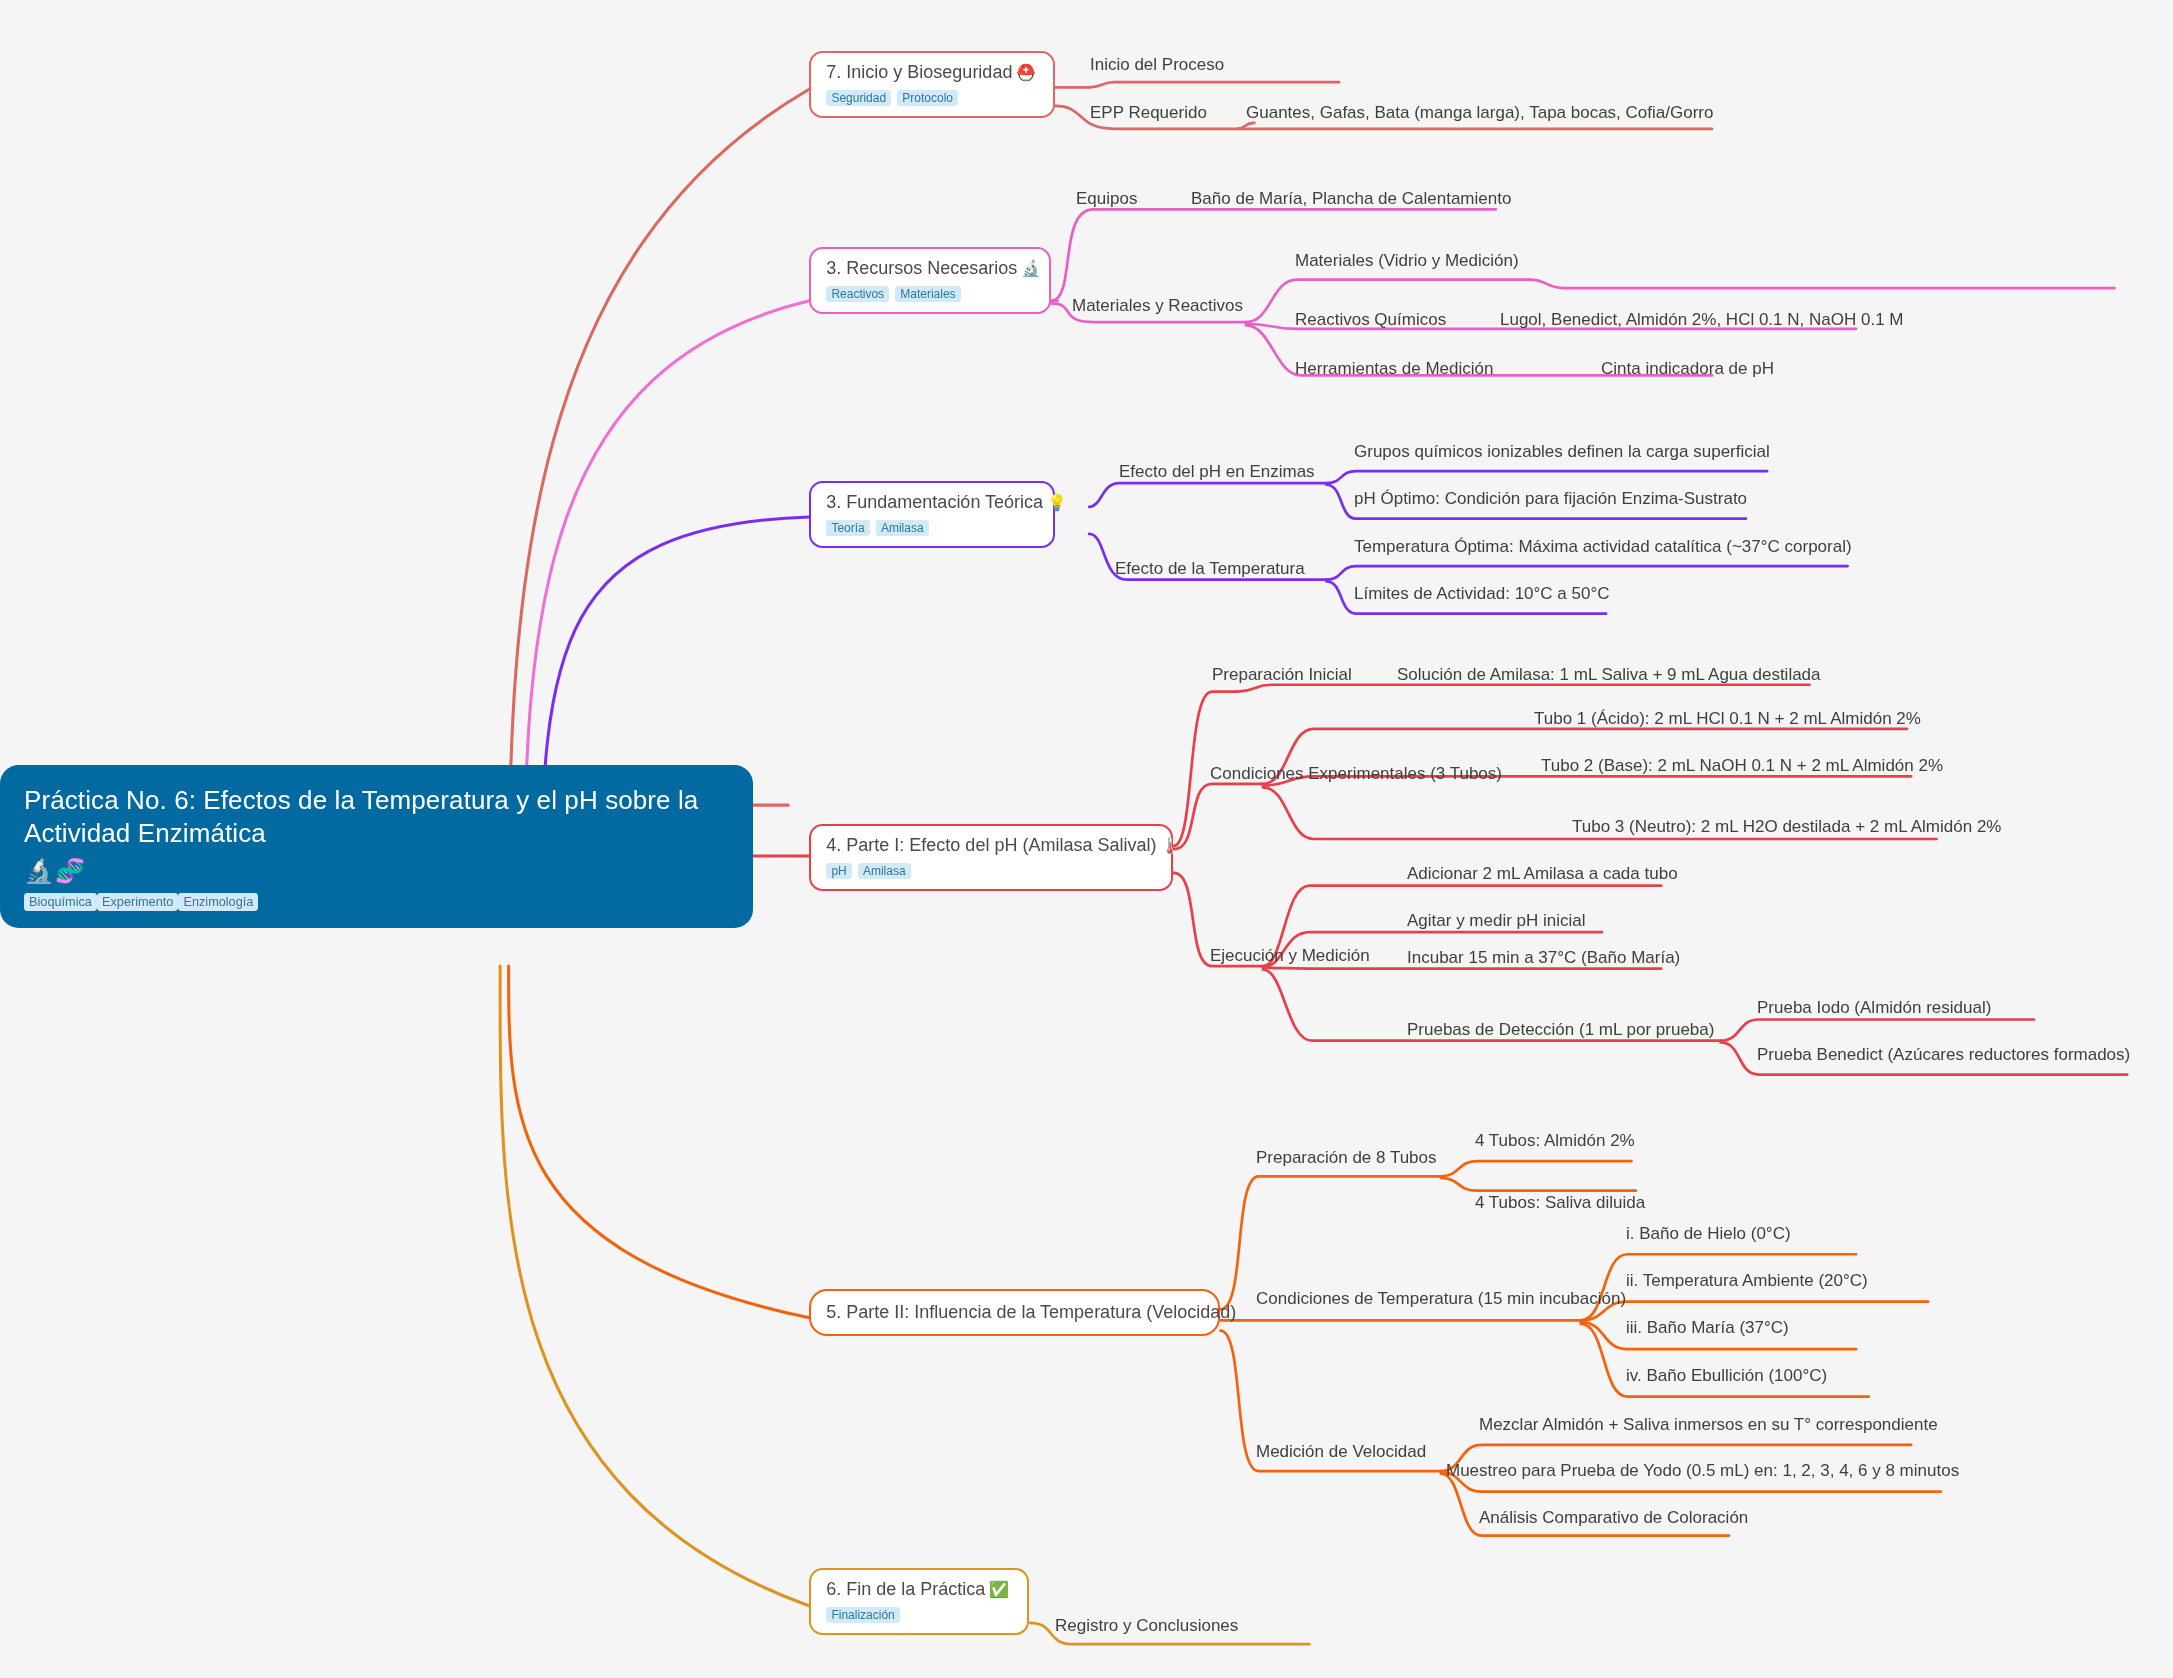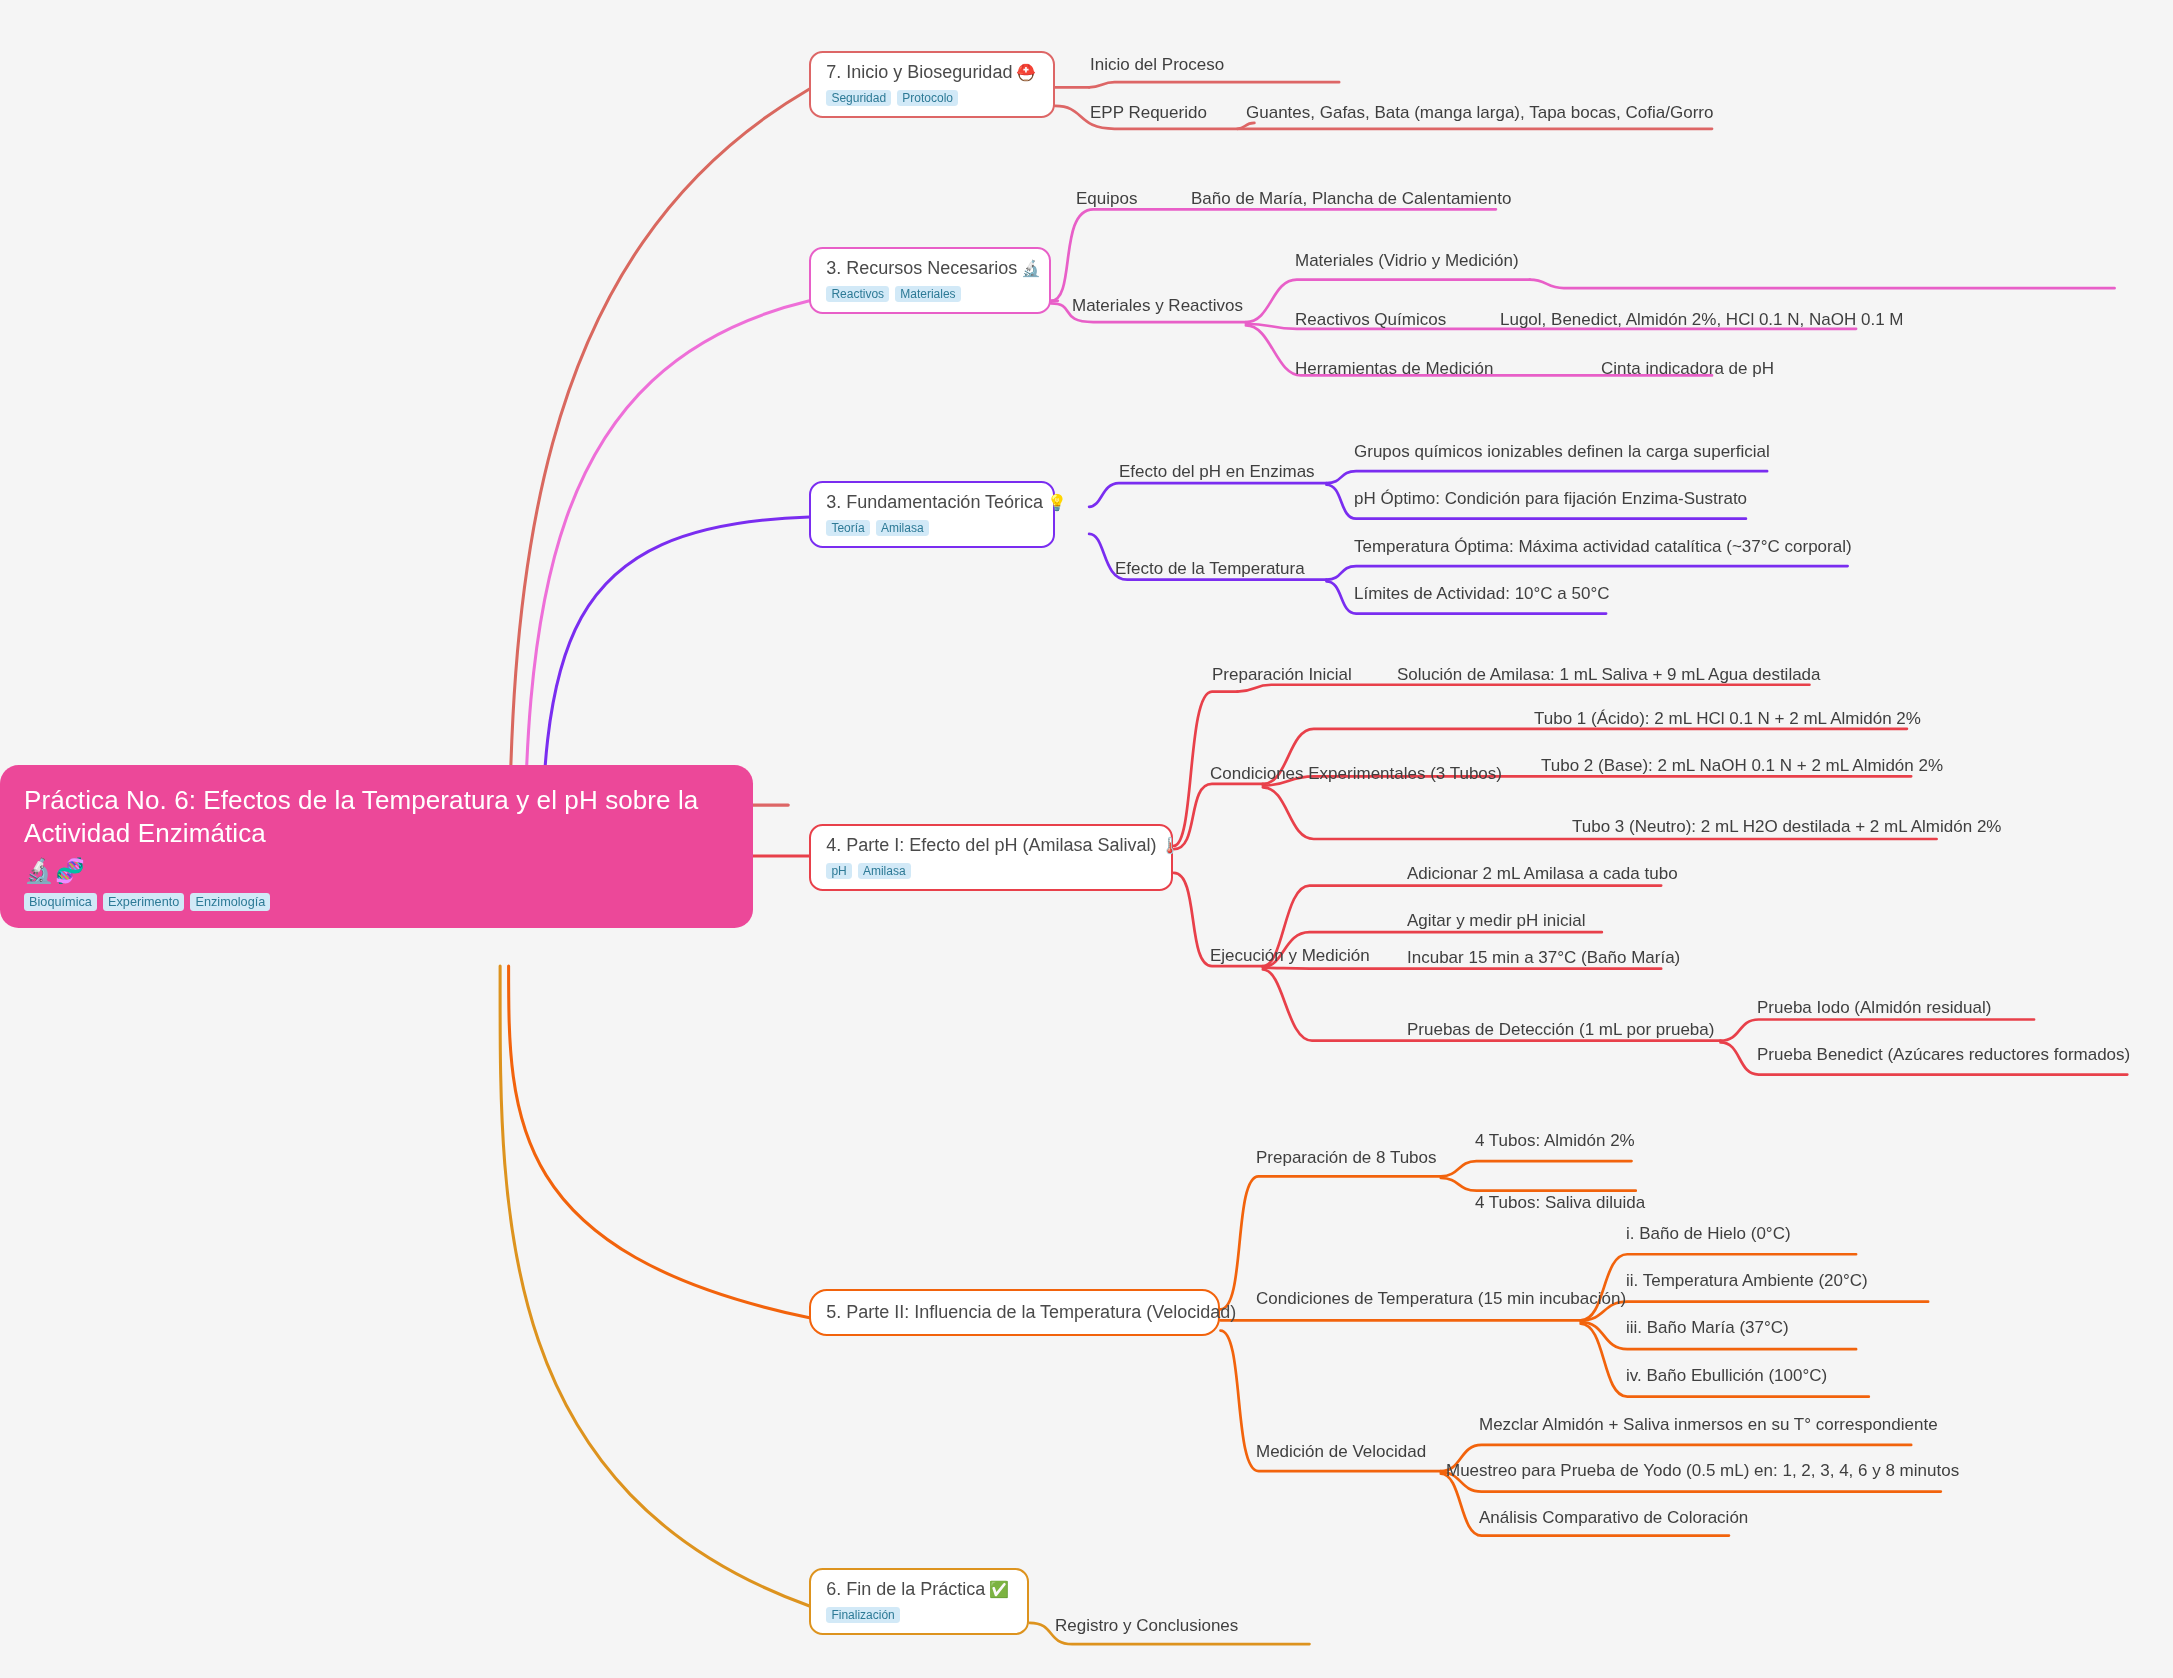--- a/index.html
+++ b/index.html
@@ -23,41 +23,40 @@
     pointer-events: none;
   }
 
   
   .root-node {
     position: absolute;
     left: 0px;
     top: 765px;
     width: 753px;
     box-sizing: border-box;
-    background: #ec4899;
+    background: #0369a1;
     border-radius: 18.6px;
     padding: 18.6px 24px 17px 24px;
     z-index: 5;
   }
   .root-title {
     color: #ffffff;
     font-size: 26px;
     line-height: 1.28;
     letter-spacing: 0.1px;
   }
   .root-emojis {
     margin-top: 8.5px;
     font-size: 24px;
     line-height: 1;
     letter-spacing: 1.7px;
   }
   .root-tags {
     margin-top: 10.2px;
     display: flex;
-    gap: 6px;
   }
   .root-tags .tag {
     background: #d2e9f7;
     color: #2d7a96;
     font-size: 12.7px;
     padding: 1.7px 5.1px 2.5px 5.1px;
     border-radius: 3.4px;
     white-space: nowrap;
   }
 

